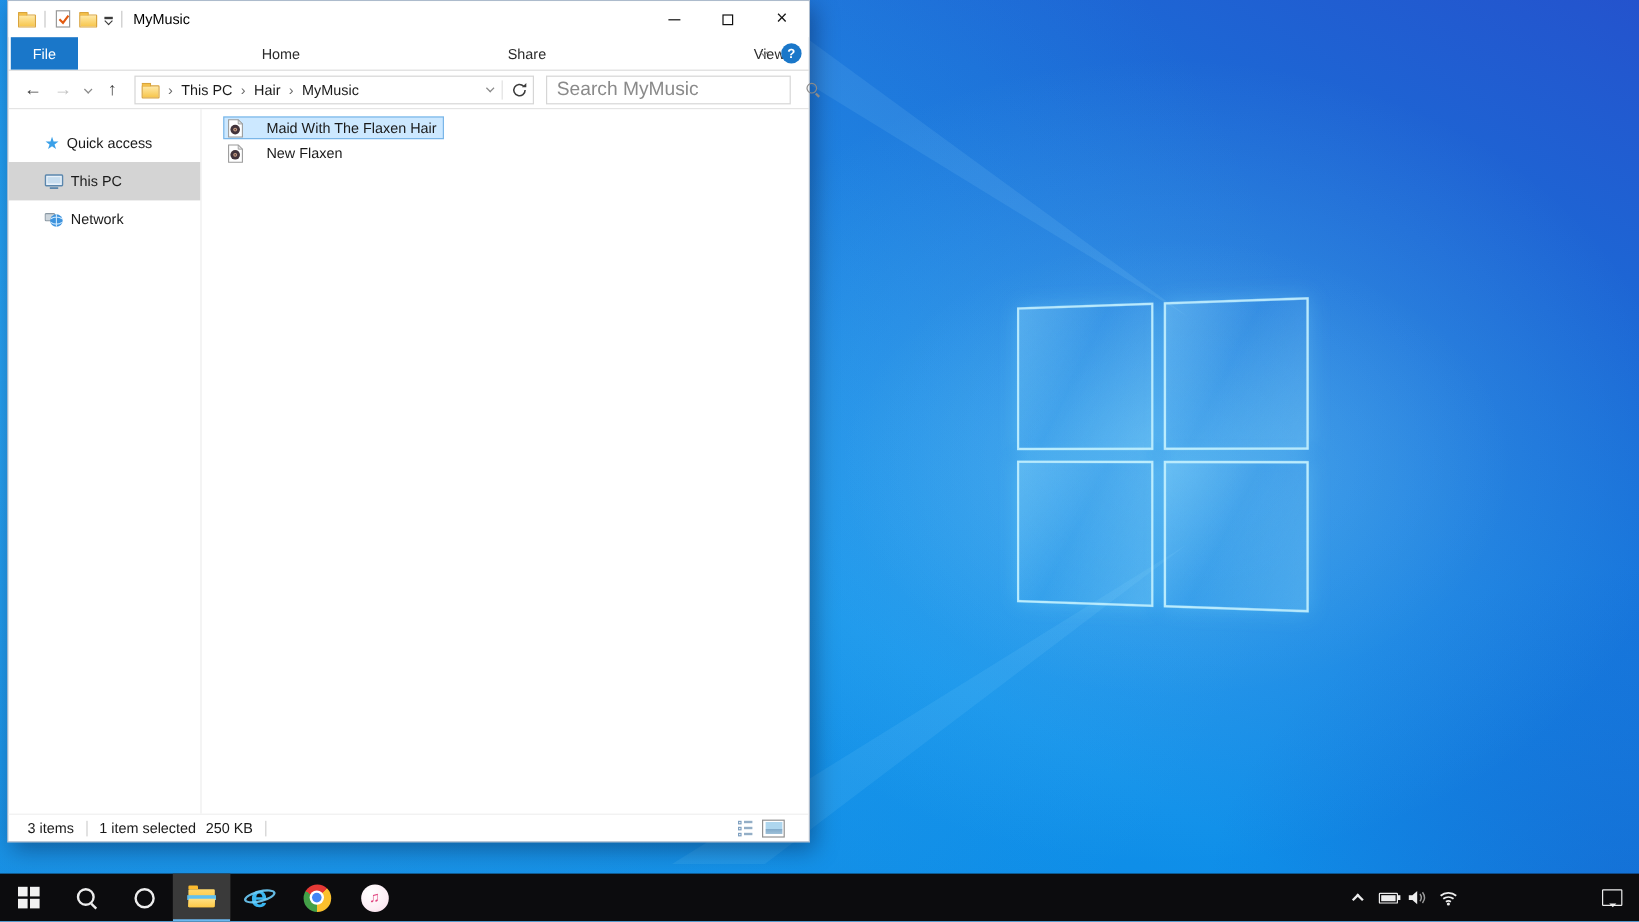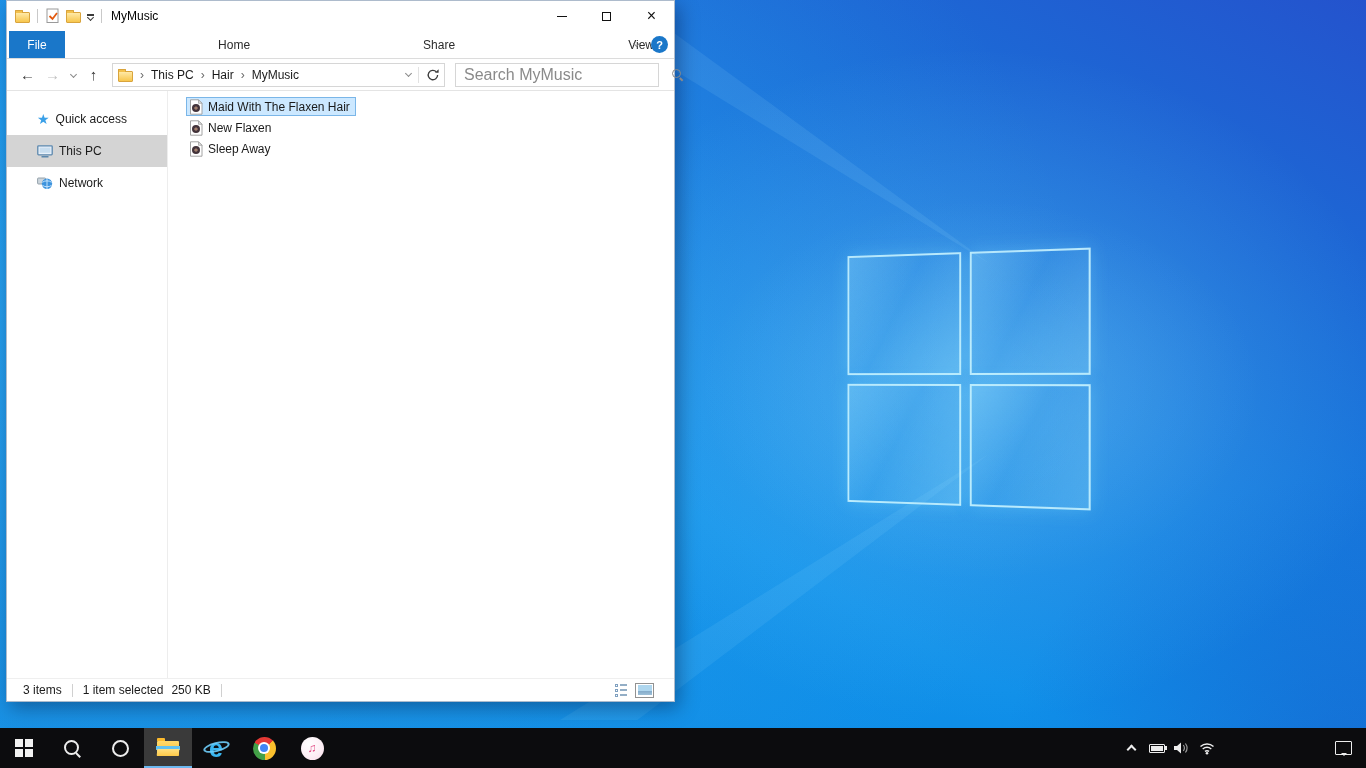--- a/index.html
+++ b/index.html
@@ -86,21 +86,21 @@
 
   .main { flex:1; display:flex; min-height:0; }
   .navpane { width:160px; padding-top:12px; flex:0 0 auto; }
   .nav-item { height:32px; display:flex; align-items:center; padding-left:30px; gap:6px; }
   .nav-item.selected { background:#d4d4d4; }
   .nav-label { font-size:12px; }
   .star-ic { color:#3aa0e8; font-size:14px; line-height:1; }
   .pane-divider { width:1px; background:#ededed; flex:0 0 auto; }
 
   .filelist { flex:1; padding:6px 0 0 18px; }
-  .file-row { display:inline-flex; align-items:center; gap:5px; height:19px; padding:0 5px 0 2px;
+  .file-row { display:inline-flex; align-items:center; gap:19px; height:19px; padding:0 5px 0 2px;
     border:1px solid transparent; margin-bottom:2px; }
   .file-row.selected { background:#cce8ff; border-color:#7ab6e8; }
   .filelist .rowwrap { line-height:0; }
   .file-name { font-size:12px; line-height:normal; }
 
   .statusbar { height:23px; border-top:1px solid #efefef; display:flex; align-items:center;
     padding:0 20px 0 16px; flex:0 0 auto; }
   .st-sep { width:1px; height:13px; background:#d0d0d0; margin:0 10px; }
   .st-gap { width:8px; }
   .st-right { margin-left:auto; display:flex; align-items:center; gap:8px; }
@@ -298,32 +298,20 @@
             <svg width="14" height="16" viewBox="0 0 14 16">
               <path d="M1.5 0.8 h8 l3.5 3.5 V15.2 H1.5 Z" fill="#fff" stroke="#9a9a9a" stroke-width="0.9"></path>
               <path d="M9.5 0.8 l3.5 3.5 h-3.5 z" fill="#e3e3e3" stroke="#9a9a9a" stroke-width="0.7"></path>
               <circle cx="7" cy="9" r="4" fill="#43333a"></circle>
               <circle cx="7" cy="9" r="1.6" fill="#c9a089"></circle>
               <circle cx="7" cy="9" r="0.7" fill="#5f4337"></circle>
             </svg>
             <span class="file-name">New Flaxen</span>
           </div>
         </div>
-        <div class="rowwrap">
-          <div class="file-row">
-            <svg width="14" height="16" viewBox="0 0 14 16">
-              <path d="M1.5 0.8 h8 l3.5 3.5 V15.2 H1.5 Z" fill="#fff" stroke="#9a9a9a" stroke-width="0.9"></path>
-              <path d="M9.5 0.8 l3.5 3.5 h-3.5 z" fill="#e3e3e3" stroke="#9a9a9a" stroke-width="0.7"></path>
-              <circle cx="7" cy="9" r="4" fill="#43333a"></circle>
-              <circle cx="7" cy="9" r="1.6" fill="#c9a089"></circle>
-              <circle cx="7" cy="9" r="0.7" fill="#5f4337"></circle>
-            </svg>
-            <span class="file-name">Sleep Away</span>
-          </div>
-        </div>
       </div>
     </div>
 
     <div class="statusbar">
       <span>3 items</span>
       <span class="st-sep"></span>
       <span>1 item selected</span>
       <span class="st-gap"></span>
       <span>250 KB</span>
       <span class="st-sep"></span>

